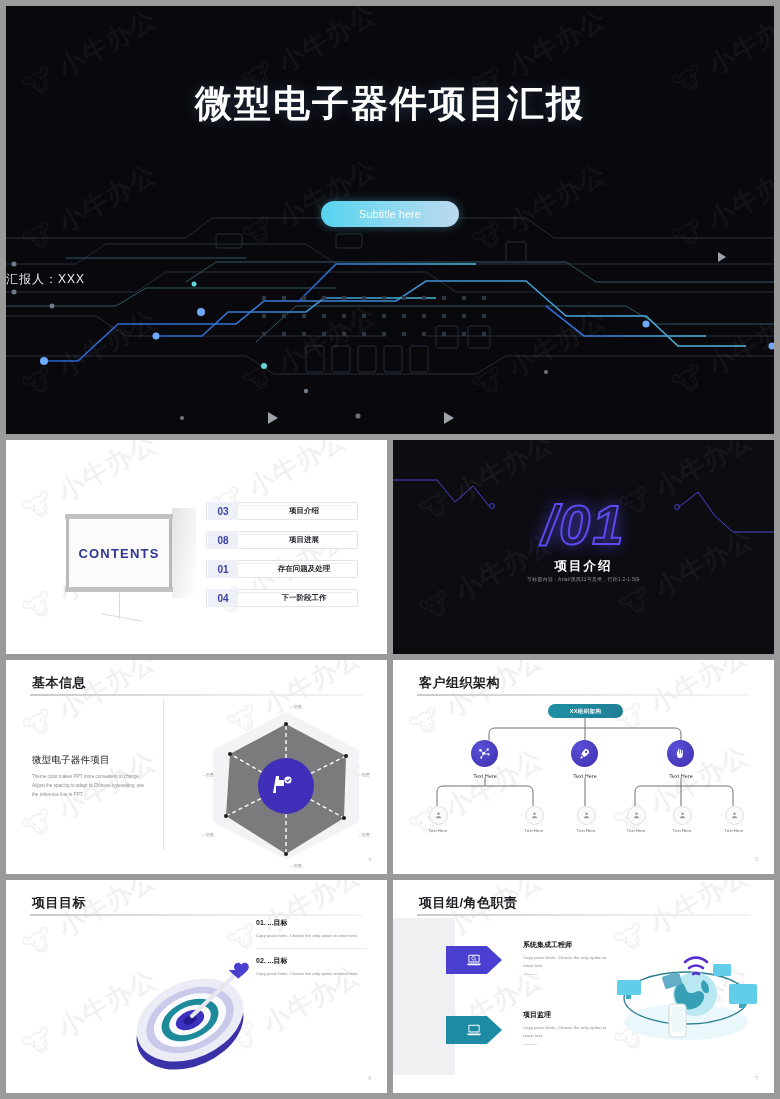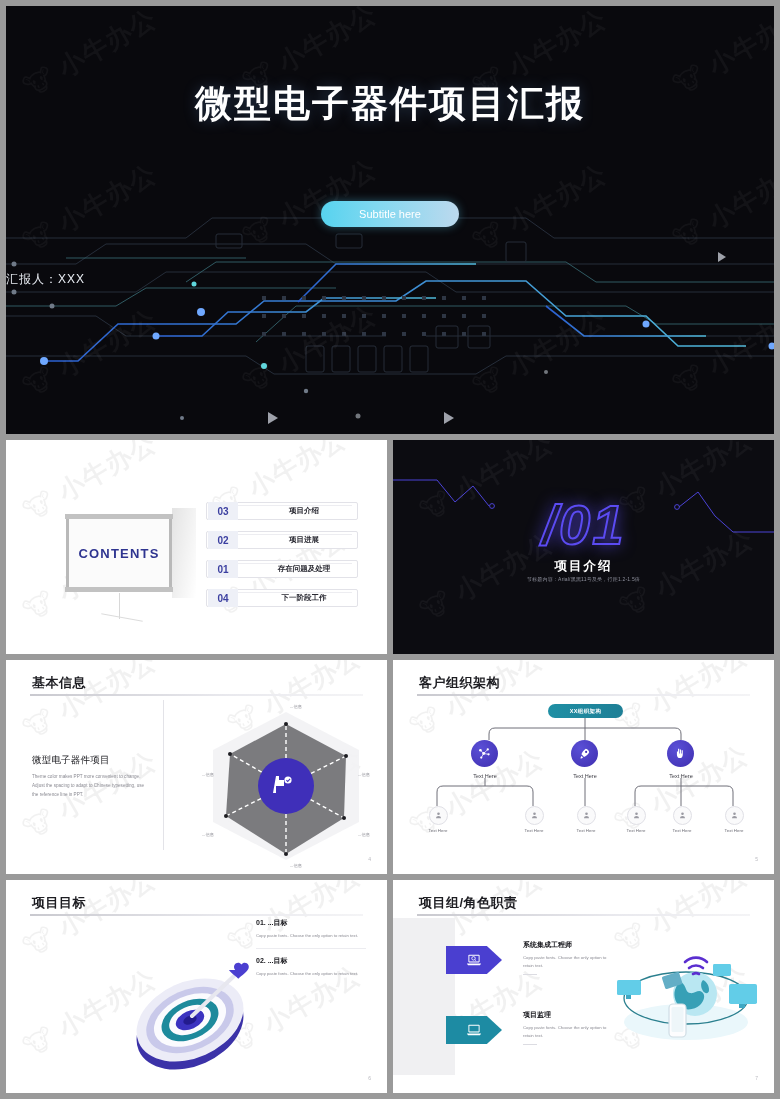--- a/index.html
+++ b/index.html
@@ -264,21 +264,21 @@
     <div class="toc">
       <div class="toc-row">
         <div class="box"></div>
         <div class="h"></div>
         <div class="num">03</div>
         <div class="lbl">项目介绍</div>
       </div>
       <div class="toc-row">
         <div class="box"></div>
         <div class="h"></div>
-        <div class="num">02</div>
+        <div class="num">08</div>
         <div class="lbl">项目进展</div>
       </div>
       <div class="toc-row">
         <div class="box"></div>
         <div class="h"></div>
         <div class="num">01</div>
         <div class="lbl">存在问题及处理</div>
       </div>
       <div class="toc-row">
         <div class="box"></div>

